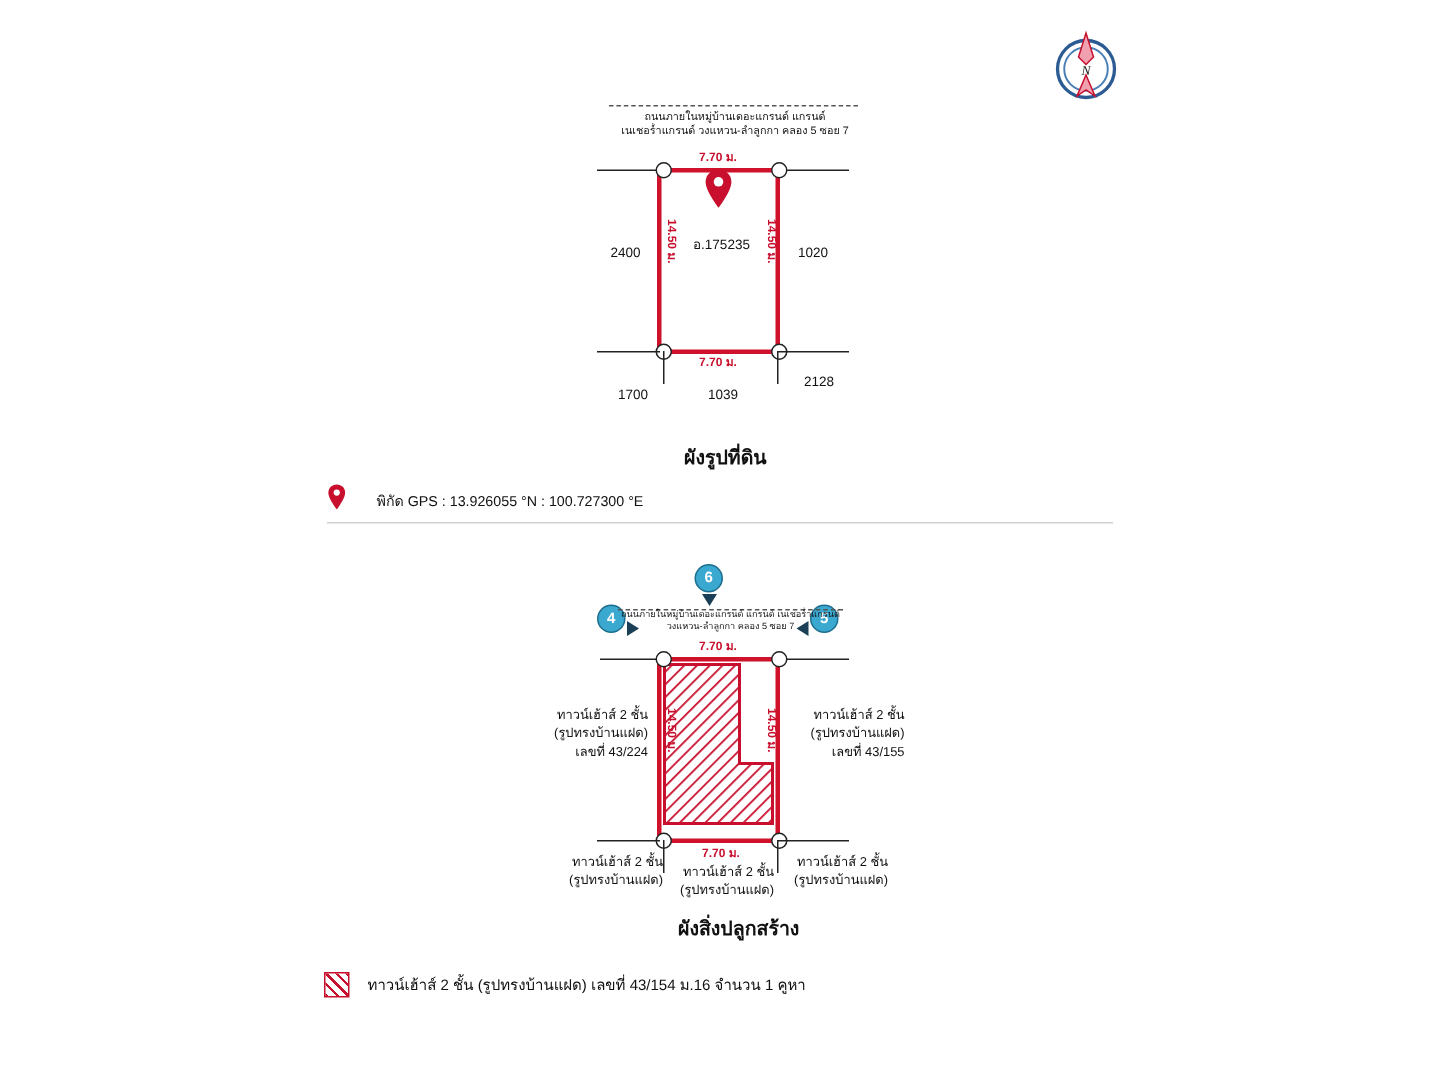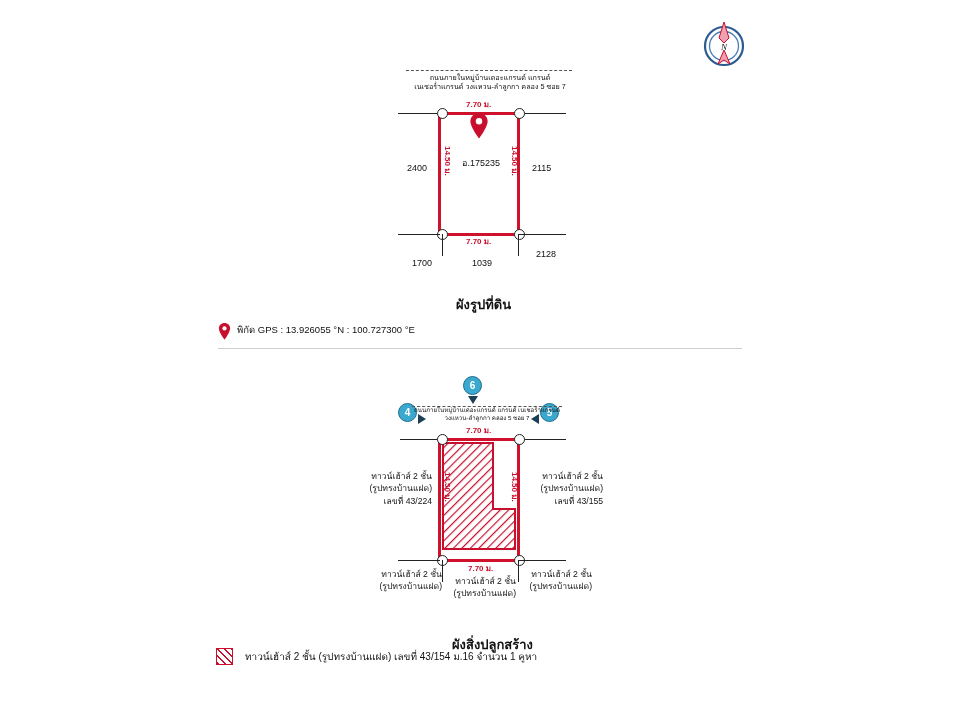--- a/index.html
+++ b/index.html
@@ -112,37 +112,37 @@
         <circle cx="10" cy="9.2" r="3.2" fill="#ffffff"></circle>
       </svg>
     </div>
 
     <div class="abs t-inner" style="left:462px;top:156px;">อ.175235</div>
 
     <div class="abs t-dim vert" style="left:441px;top:146px;">14.50 ม.</div>
     <div class="abs t-dim vert" style="left:508px;top:146px;">14.50 ม.</div>
 
     <div class="abs t-plotno" style="left:407px;top:163px;">2400</div>
-    <div class="abs t-plotno" style="left:532px;top:163px;">2115</div>
+    <div class="abs t-plotno" style="left:532px;top:163px;">1020</div>
 
     <div class="abs hline" style="left:398px;top:234px;width:42px;"></div>
     <div class="abs hline" style="left:518px;top:234px;width:48px;"></div>
     <div class="abs vline" style="left:442px;top:234px;height:22px;"></div>
     <div class="abs vline" style="left:518px;top:234px;height:22px;"></div>
 
     <div class="abs t-dim" style="left:466px;top:235px;">7.70 ม.</div>
 
     <div class="abs t-plotno" style="left:412px;top:258px;">1700</div>
     <div class="abs t-plotno" style="left:472px;top:258px;">1039</div>
     <div class="abs t-plotno" style="left:536px;top:249px;">2128</div>
 
     <div class="abs t-title" style="left:456px;top:294px;">ผังรูปที่ดิน</div>
   </div>
 
-  <div class="abs" style="left:218px;top:322px;display:flex;align-items:flex-start;gap:6px;">
+  <div class="abs" style="left:218px;top:322px;display:flex;align-items:flex-end;gap:20px;">
     <span class="pin">
       <svg width="13" height="19" viewBox="0 0 20 28">
         <path d="M10 1 C5 1 1.4 4.7 1.4 9.3 C1.4 15.4 10 26.5 10 26.5 C10 26.5 18.6 15.4 18.6 9.3 C18.6 4.7 15 1 10 1 Z" fill="#c8102e"></path>
         <circle cx="10" cy="9.2" r="3.2" fill="#ffffff"></circle>
       </svg>
     </span>
     <span class="t-gps">พิกัด GPS : 13.926055 °N : 100.727300 °E</span>
   </div>
 
   <div class="abs divider" style="left:218px;top:348px;width:524px;"></div>
@@ -224,21 +224,21 @@
     </div>
     <div class="abs t-bld" style="left:446px;top:215px;width:70px;">
       <div>ทาวน์เฮ้าส์ 2 ชั้น</div>
       <div>(รูปทรงบ้านแฝด)</div>
     </div>
     <div class="abs t-bld" style="left:522px;top:208px;width:70px;">
       <div>ทาวน์เฮ้าส์ 2 ชั้น</div>
       <div>(รูปทรงบ้านแฝด)</div>
     </div>
 
-    <div class="abs t-title" style="left:452px;top:274px;">ผังสิ่งปลูกสร้าง</div>
+    <div class="abs t-title" style="left:452px;top:248px;">ผังสิ่งปลูกสร้าง</div>
   </div>
 
   <div class="abs" style="left:216px;top:648px;">
 
     <div style="display:flex;align-items:center;gap:12px;margin-bottom:12px;">
       <span class="sw-hatch"></span>
       <span class="t-legend">ทาวน์เฮ้าส์ 2 ชั้น (รูปทรงบ้านแฝด) เลขที่ 43/154 ม.16 จำนวน 1 คูหา</span>
     </div>
 
   </div>

